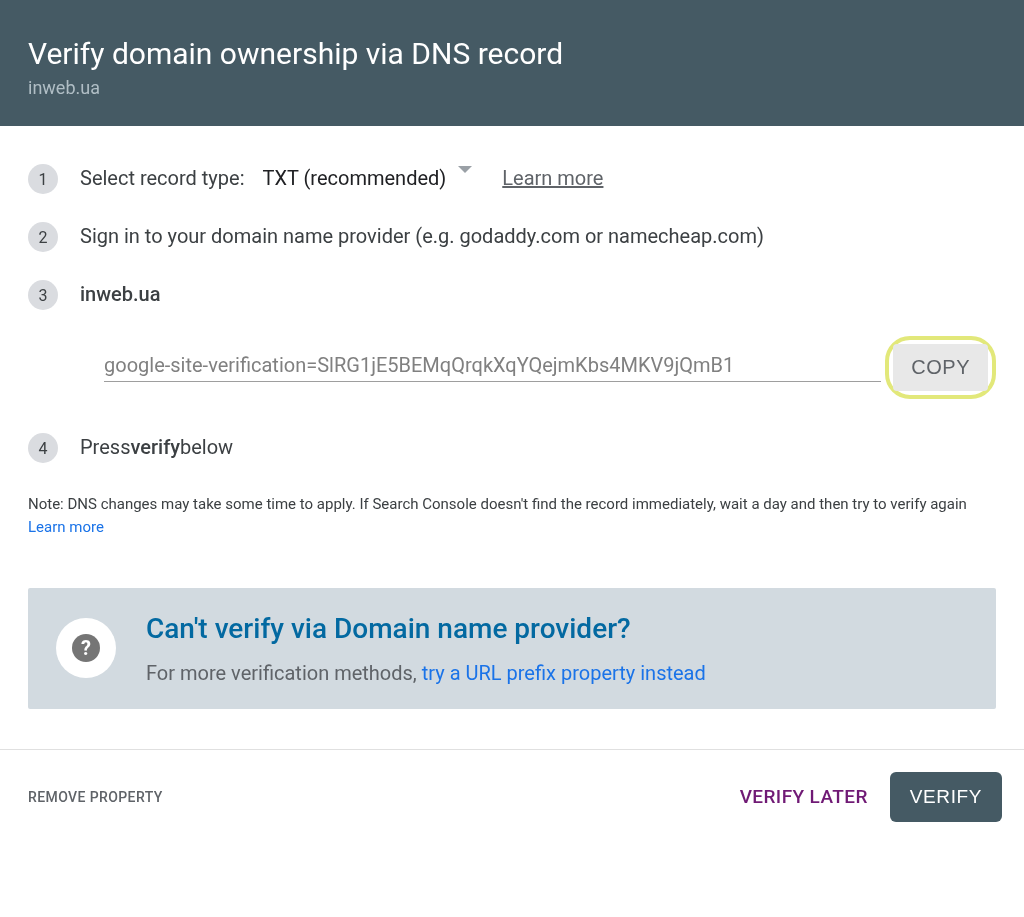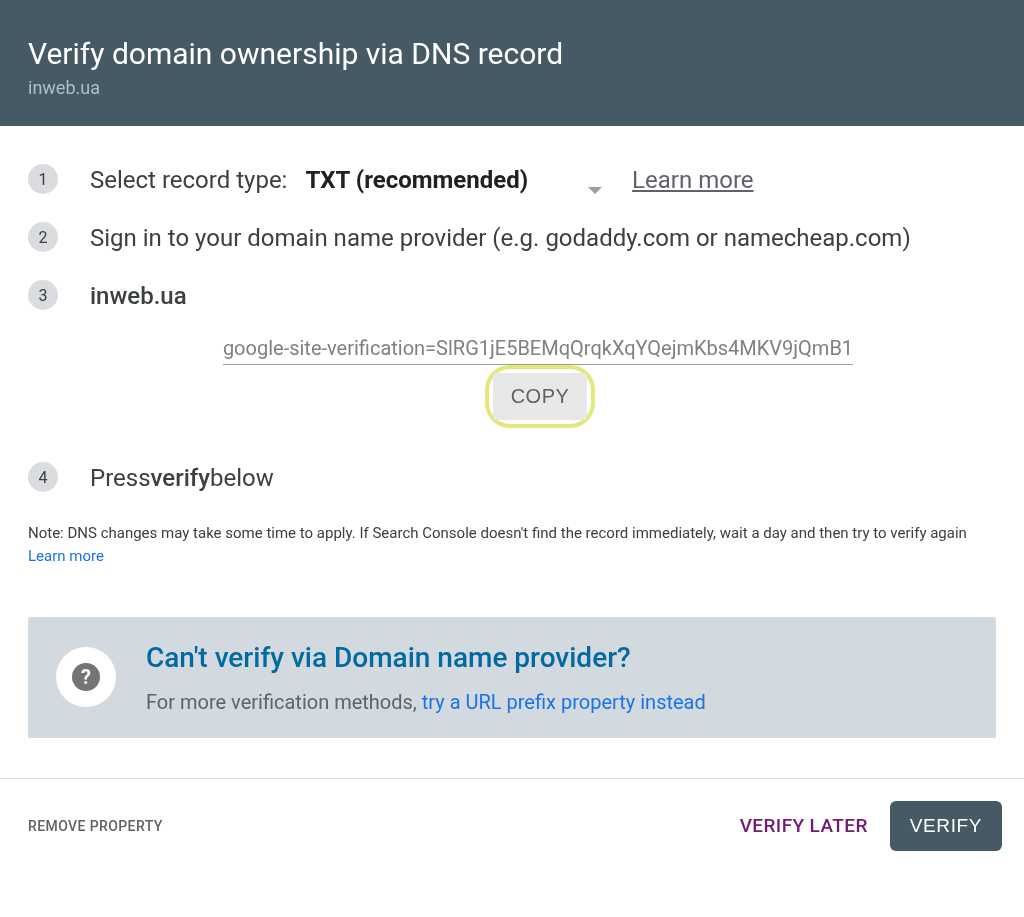--- a/index.html
+++ b/index.html
@@ -39,61 +39,58 @@
       color: #3c4043;
       display: flex;
       align-items: center;
       justify-content: center;
       font-size: 16px;
       margin-right: 22px;
       flex-shrink: 0;
       margin-top: -2px;
     }
     .step-content {
-      font-size: 24px;
+      font-size: 20px;
       color: #3c4043;
       flex: 1;
       display: flex;
       align-items: center;
       flex-wrap: wrap;
-      margin-left: 10px;
     }
     .step-label {
       margin-right: 18px;
     }
     .dropdown {
       display: inline-flex;
-      align-items: flex-end;
-      font-weight: 700;
+      align-items: flex-start;
+      font-weight: 400;
       color: #202124;
       cursor: pointer;
       margin-right: 30px;
-      gap: 48px;
     }
     .dropdown-arrow {
       margin-left: 12px;
       width: 0;
       height: 0;
       border-left: 7px solid transparent;
       border-right: 7px solid transparent;
       border-top: 7px solid #9aa0a6;
     }
     .learn-more-link {
       color: #5f6368;
       text-decoration: underline;
       cursor: pointer;
     }
     .bold { font-weight: 500; }
     .txt-record-row {
       display: flex;
       align-items: center;
-      margin-left: 52px;
+      margin-left: 76px;
       margin-top: 26px;
       margin-bottom: 36px;
-      flex-direction: column;
     }
     .txt-record {
       font-size: 20px;
       color: #808080;
       border-bottom: 1px solid #9e9e9e;
       white-space: nowrap;
       overflow: hidden;
       flex: 1;
       padding-bottom: 4px;
     }

